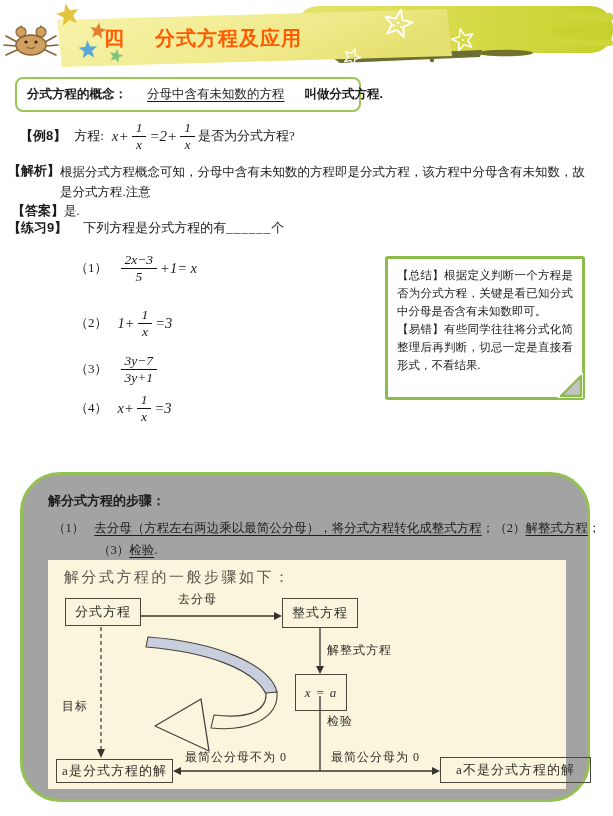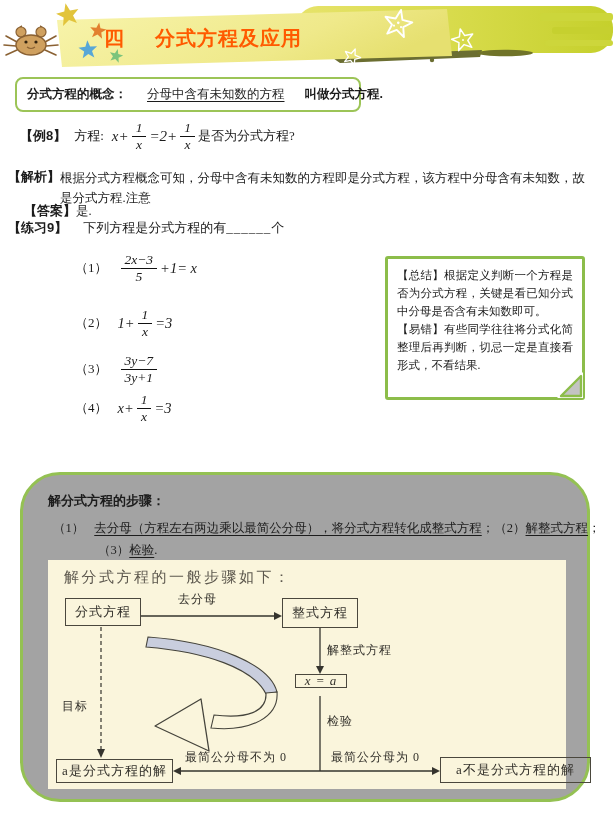--- a/index.html
+++ b/index.html
@@ -21,23 +21,23 @@
   
   .concept-box{position:absolute;left:15px;top:77px;width:322px;height:31px;border:2px solid #9cc457;
     border-radius:8px;background:#fff;display:flex;align-items:center;padding:0 10px;font-size:12.5px;gap:20px;white-space:nowrap;}
   
   .row{position:absolute;display:flex;align-items:center;font-size:12.5px;white-space:nowrap;}
   .ex-row{left:20px;top:116px;height:40px;}
   .ex-row .pre{margin:0 8px 0 8px;font-size:13px;}
   .ex-row .mth{display:inline-flex;align-items:center;font-size:15px;}
   .ex-row .frac{font-size:13.5px;}
   .ex-row .suf{font-size:13px;}
-  .ana-row{left:8px;top:168px;align-items:flex-start;}
+  .ana-row{left:8px;top:162px;align-items:flex-start;}
   .ana-lines{font-size:12.5px;line-height:20px;white-space:nowrap;}
-  .ans-row{left:24px;top:202px;}
+  .ans-row{left:12px;top:202px;}
   .prac-row{left:8px;top:219px;}
   .prac-row .lead{margin-left:16px;font-size:13px;}
   .prac-row .blank{font-size:13px;letter-spacing:1px;}
   .prac-row .unit{font-size:13px;}
   
   .eq{position:absolute;left:75px;display:flex;align-items:center;font-size:14.5px;height:38px;}
   .eq .no{font-style:normal;font-size:13px;margin-right:10px;}
   .eq .frac{font-size:13.5px;}
   
   .note-box{position:absolute;left:385px;top:256px;width:200px;height:144px;border:3px solid #8cbd4a;
@@ -246,21 +246,21 @@
         <line x1="53" y1="67" x2="53" y2="190" stroke="#35342e" stroke-width="1.2" stroke-dasharray="4 3"></line>
         <polygon points="49,189 57,189 53,198" fill="#35342e"></polygon>
 
         <path d="M100,77 C168,82 222,104 229,132 L218,134 C205,108 158,92 98,87 Z" fill="#c9cede" stroke="#45443c" stroke-width="1.1"></path>
         <polygon points="153,139 107,166 161,191" fill="#faf5dc" stroke="#45443c" stroke-width="1.3" stroke-linejoin="round"></polygon>
         <path d="M229,132 C231,157 203,172 163,168 L166,155 C199,159 219,152 218,133 Z" fill="#faf5dc" stroke="#45443c" stroke-width="1.1"></path>
       </svg>
       <div class="panel-title kai">解分式方程的一般步骤如下：</div>
       <div class="fc-node" style="left:17px;top:38px;width:76px;height:28px">分式方程</div>
       <div class="fc-node" style="left:234px;top:38px;width:76px;height:30px">整式方程</div>
-      <div class="fc-node math" style="left:247px;top:114px;width:52px;height:14px">x = a</div>
+      <div class="fc-node math" style="left:247px;top:114px;width:52px;height:37px">x = a</div>
       <div class="fc-node fl-italic" style="left:8px;top:199px;width:117px;height:24px">a是分式方程的解</div>
       <div class="fc-node fl-italic" style="left:392px;top:197px;width:151px;height:26px">a不是分式方程的解</div>
       <div class="fc-label" style="left:130px;top:31px">去分母</div>
       <div class="fc-label" style="left:279px;top:82px">解整式方程</div>
       <div class="fc-label" style="left:279px;top:153px">检验</div>
       <div class="fc-label" style="left:14px;top:138px">目标</div>
       <div class="fc-label" style="left:137px;top:189px">最简公分母不为 0</div>
       <div class="fc-label" style="left:283px;top:189px">最简公分母为 0</div>
     </div>
   </div>

